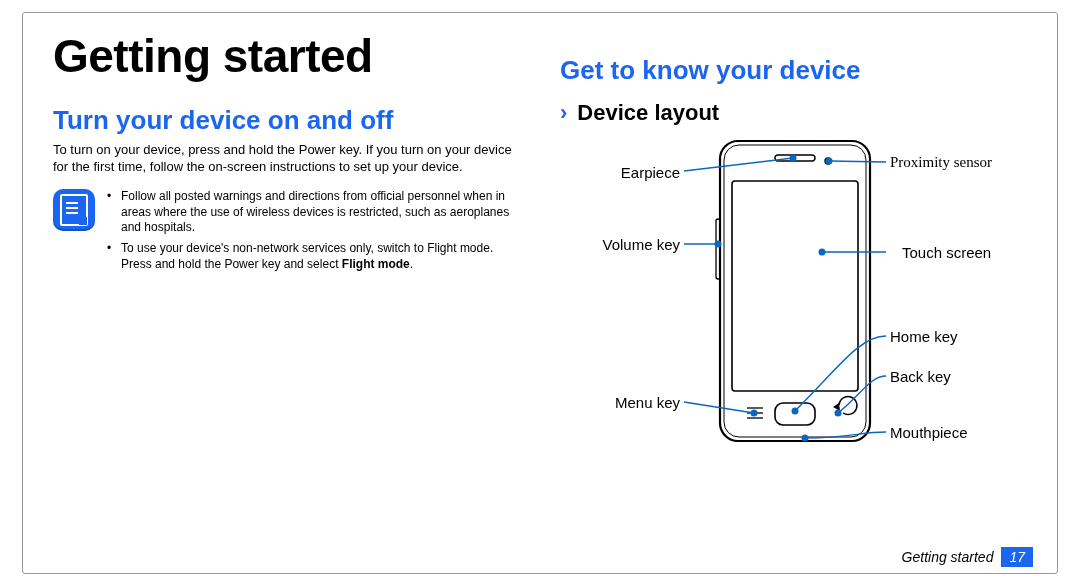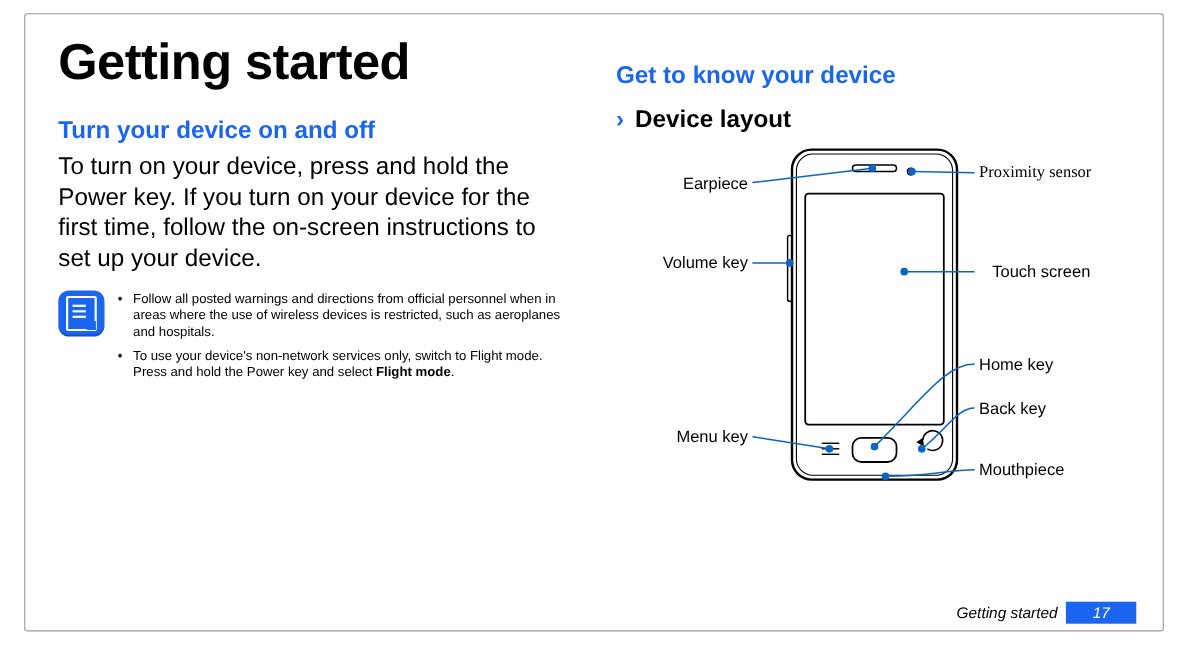--- a/index.html
+++ b/index.html
@@ -29,30 +29,30 @@
     min-width:0;
   }
   h1{
     font-size:46px;
     font-weight:600;
     margin:0 0 22px 0;
     letter-spacing:-0.5px;
   }
   h2.blue{
     color:#1a66f0;
-    font-size:22px;
+    font-size:26px;
     font-weight:700;
     margin:0 0 6px 0;
   }
   h2.blue.right{
     margin-top:26px;
     margin-bottom:14px;
   }
   p{
-    font-size:22px;
+    font-size:13px;
     line-height:1.28;
     margin:0 0 14px 0;
   }
   .sub-h{
     display:flex;
     align-items:center;
     gap:10px;
     margin-bottom:10px;
   }
   .sub-h .chev{
@@ -125,21 +125,21 @@
   }
   
   .footer{
     position:absolute;
     right:24px; bottom:6px;
     display:flex; align-items:center; gap:8px;
     font-size:14px;
   }
   .footer .fname{font-style:italic;}
   .footer .pagebox{
-    background:#1a66f0; color:#fff; padding:2px 24px; font-style:italic; font-size:14px;
+    background:#1a66f0; color:#fff; padding:2px 8px; font-style:italic; font-size:14px;
   }
 </style>
 </head>
 <body>
 
 <div class="page-frame">
   <div class="cols">
 
     <div class="col">
       <h1>Getting started</h1>

